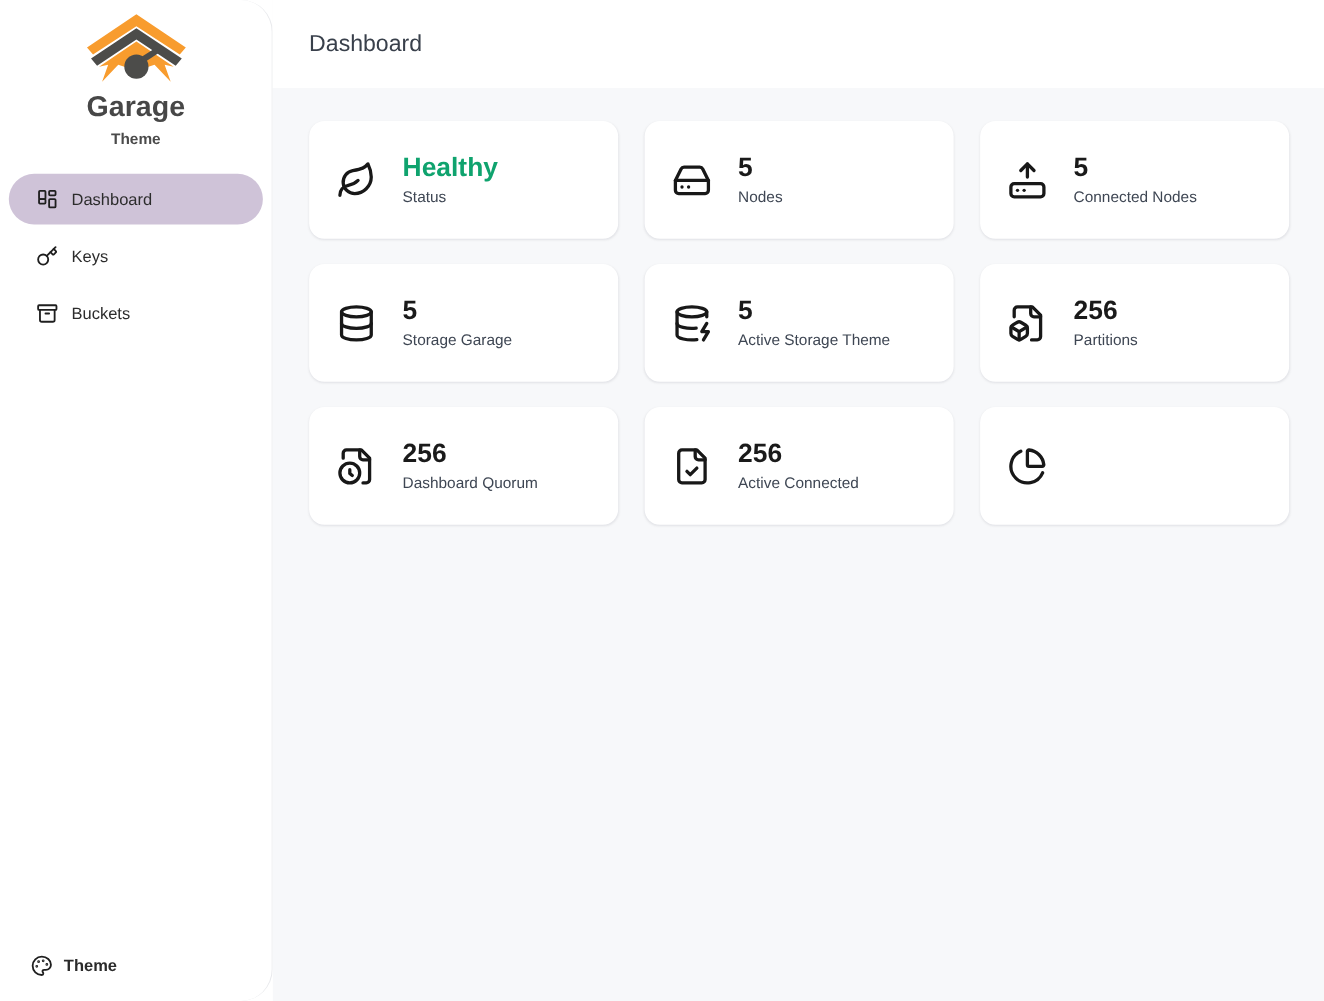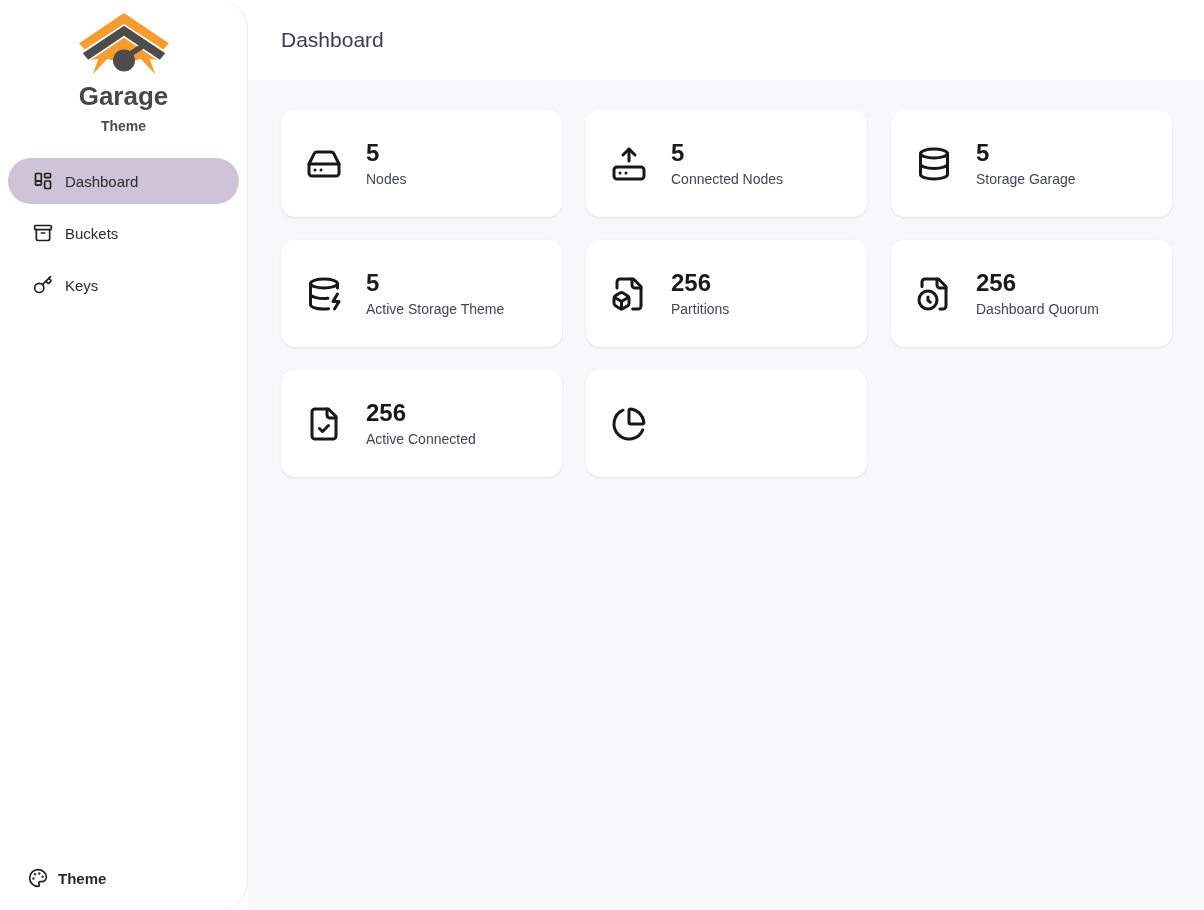--- a/index.html
+++ b/index.html
@@ -92,37 +92,37 @@
               <rect width="7" height="5" x="3" y="12" rx="1"></rect>
           </svg>
         </span>
         <span>Dashboard</span>
       </div>
 
 
       <div class="nav-item">
         <span class="nicon">
           <svg viewBox="0 0 24 24" fill="none" stroke="currentColor" stroke-width="2" stroke-linecap="round" stroke-linejoin="round">
+            <path d="m15.5 7.5 2.3 2.3a1 1 0 0 0 1.4 0l2.1-2.1a1 1 0 0 0 0-1.4L19 4"></path>
+            <path d="m21 2-9.6 9.6"></path>
+              <circle cx="7.5" cy="15.5" r="5.5"></circle>
+          </svg>
+        </span>
+        <span>Keys</span>
+      </div>
+
+      <div class="nav-item">
+        <span class="nicon">
+          <svg viewBox="0 0 24 24" fill="none" stroke="currentColor" stroke-width="2" stroke-linecap="round" stroke-linejoin="round">
             <rect width="20" height="5" x="2" y="3" rx="1"></rect>
             <path d="M4 8v11a2 2 0 0 0 2 2h12a2 2 0 0 0 2-2V8"></path>
               <path d="M10 12h4"></path>
           </svg>
         </span>
         <span>Buckets</span>
-      </div>
-
-      <div class="nav-item">
-        <span class="nicon">
-          <svg viewBox="0 0 24 24" fill="none" stroke="currentColor" stroke-width="2" stroke-linecap="round" stroke-linejoin="round">
-            <path d="m15.5 7.5 2.3 2.3a1 1 0 0 0 1.4 0l2.1-2.1a1 1 0 0 0 0-1.4L19 4"></path>
-            <path d="m21 2-9.6 9.6"></path>
-              <circle cx="7.5" cy="15.5" r="5.5"></circle>
-          </svg>
-        </span>
-        <span>Keys</span>
       </div>
     </nav>
 
     <div class="sidebar-bottom">
       <div class="theme-btn">
         <span class="nicon">
           <svg viewBox="0 0 24 24" fill="none" stroke="currentColor" stroke-width="2" stroke-linecap="round" stroke-linejoin="round">
             <circle cx="13.5" cy="6.5" r=".5" fill="currentColor"></circle>
               <circle cx="17.5" cy="10.5" r=".5" fill="currentColor"></circle>
             <circle cx="8.5" cy="7.5" r=".5" fill="currentColor"></circle>
@@ -136,20 +136,32 @@
   </aside>
 
   <main class="main">
     <header class="topbar">
       <h1 class="page-title">Dashboard</h1>
     </header>
 
     <section class="content">
       <div class="cards-grid">
 
+        <div class="card">
+          <span class="card-icon">
+            <svg viewBox="0 0 24 24" fill="none" stroke="currentColor" stroke-width="2" stroke-linecap="round" stroke-linejoin="round">
+              <path d="M11 20A7 7 0 0 1 9.8 6.1C15.5 5 17 4.48 19 2c1 2 2 4.18 2 8 0 5.5-4.78 10-10 10Z"></path>
+              <path d="M2 21c0-3 1.85-5.36 5.08-6C9.5 14.52 12 13 13 12"></path>
+            </svg>
+          </span>
+          <div>
+            <div class="card-value" style="color: rgb(15, 163, 110);">Healthy</div>
+            <div class="card-label">Status</div>
+          </div>
+        </div>
 
         <div class="card">
           <span class="card-icon">
             <svg viewBox="0 0 24 24" fill="none" stroke="currentColor" stroke-width="2" stroke-linecap="round" stroke-linejoin="round">
               <line x1="22" x2="2" y1="12" y2="12"></line>
               <path d="M5.45 5.11 2 12v6a2 2 0 0 0 2 2h16a2 2 0 0 0 2-2v-6l-3.45-6.89A2 2 0 0 0 16.76 4H7.24a2 2 0 0 0-1.79 1.11z"></path>
               <line x1="6" x2="6.01" y1="16" y2="16"></line>
                 <line x1="10" x2="10.01" y1="16" y2="16"></line>
             </svg>
           </span>

